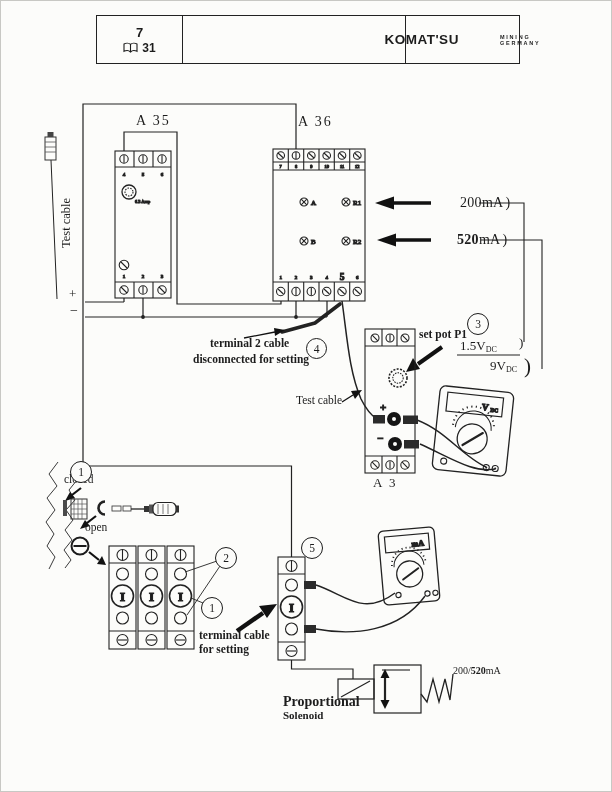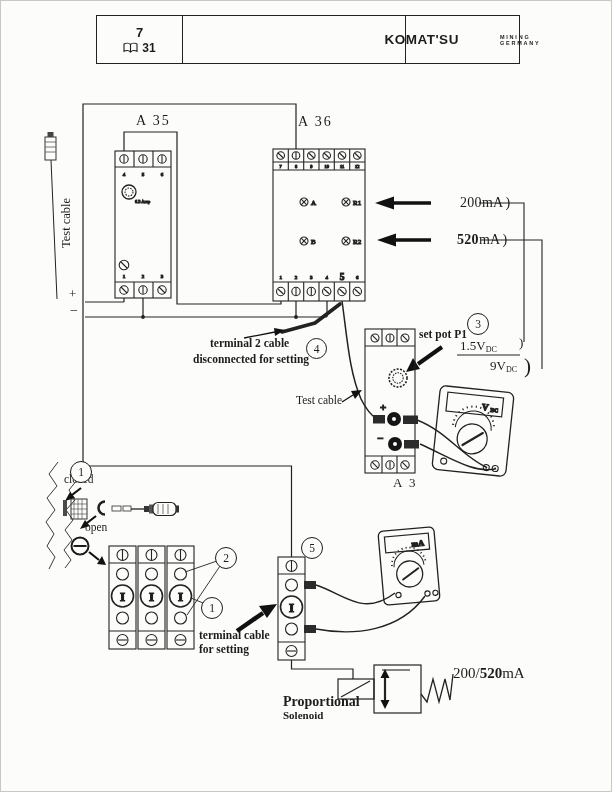--- a/index.html
+++ b/index.html
@@ -341,21 +341,21 @@
     <g>
       <circle cx="79" cy="545" r="8.5" fill="none" stroke="#1c1c1c" stroke-width="2"></circle>
       <path d="M72.5,545 H85.5" stroke="#1c1c1c" stroke-width="2"></path>
     </g>
   </svg>
 
   <div class="abs vrot" style="left:58px;top:247px;">Test cable</div>
 
   <div class="abs" style="left:135px;top:112px;font-size:14px;letter-spacing:2px;">A 35</div>
   <div class="abs" style="left:297px;top:113px;font-size:14px;letter-spacing:2px;">A 36</div>
-  <div class="abs" style="left:372px;top:474px;font-size:13px;letter-spacing:2px;margin-left:20px;">A 3</div>
+  <div class="abs" style="left:372px;top:474px;font-size:13px;letter-spacing:2px;">A 3</div>
 
   <div class="abs" style="left:68px;top:285px;font-size:13px;">+</div>
   <div class="abs" style="left:69px;top:302px;font-size:14px;">−</div>
 
   <div class="abs cur" style="left:431px;top:194px;">
     <span>200</span><span>mA</span><span style="margin-left:2px;">)</span>
   </div>
   <div class="abs cur" style="left:428px;top:231px;">
     <span class="b">520</span><span>mA</span><span style="margin-left:2px;">)</span>
   </div>
@@ -373,21 +373,21 @@
     <span>9V</span><span class="sub">DC</span>
   </div>
   <div class="abs" style="left:523px;top:353px;font-size:21px;">)</div>
 
   <div class="abs lbl" style="left:63px;top:472px;">closed</div>
   <div class="abs lbl" style="left:84px;top:520px;text-align:right;">open</div>
 
   <div class="abs blbl" style="left:198px;top:628px;">terminal cable</div>
   <div class="abs blbl" style="left:198px;top:642px;">for setting</div>
 
-  <div class="abs" style="left:452px;top:664px;font-size:15px;">
+  <div class="abs" style="left:452px;top:664px;font-size:10px;">
     <span>200/</span><span class="b">520</span><span>mA</span>
   </div>
   <div class="abs b" style="left:282px;top:693px;font-size:14px;">Proportional</div>
   <div class="abs b" style="left:282px;top:708px;font-size:11px;">Solenoid</div>
 
   <div class="callout" style="left:69px;top:460px;">1</div>
   <div class="callout" style="left:214px;top:546px;">2</div>
   <div class="callout" style="left:200px;top:596px;">1</div>
   <div class="callout" style="left:466px;top:312px;">3</div>
   <div class="callout" style="left:305px;top:337px;width:19px;height:19px;">4</div>

